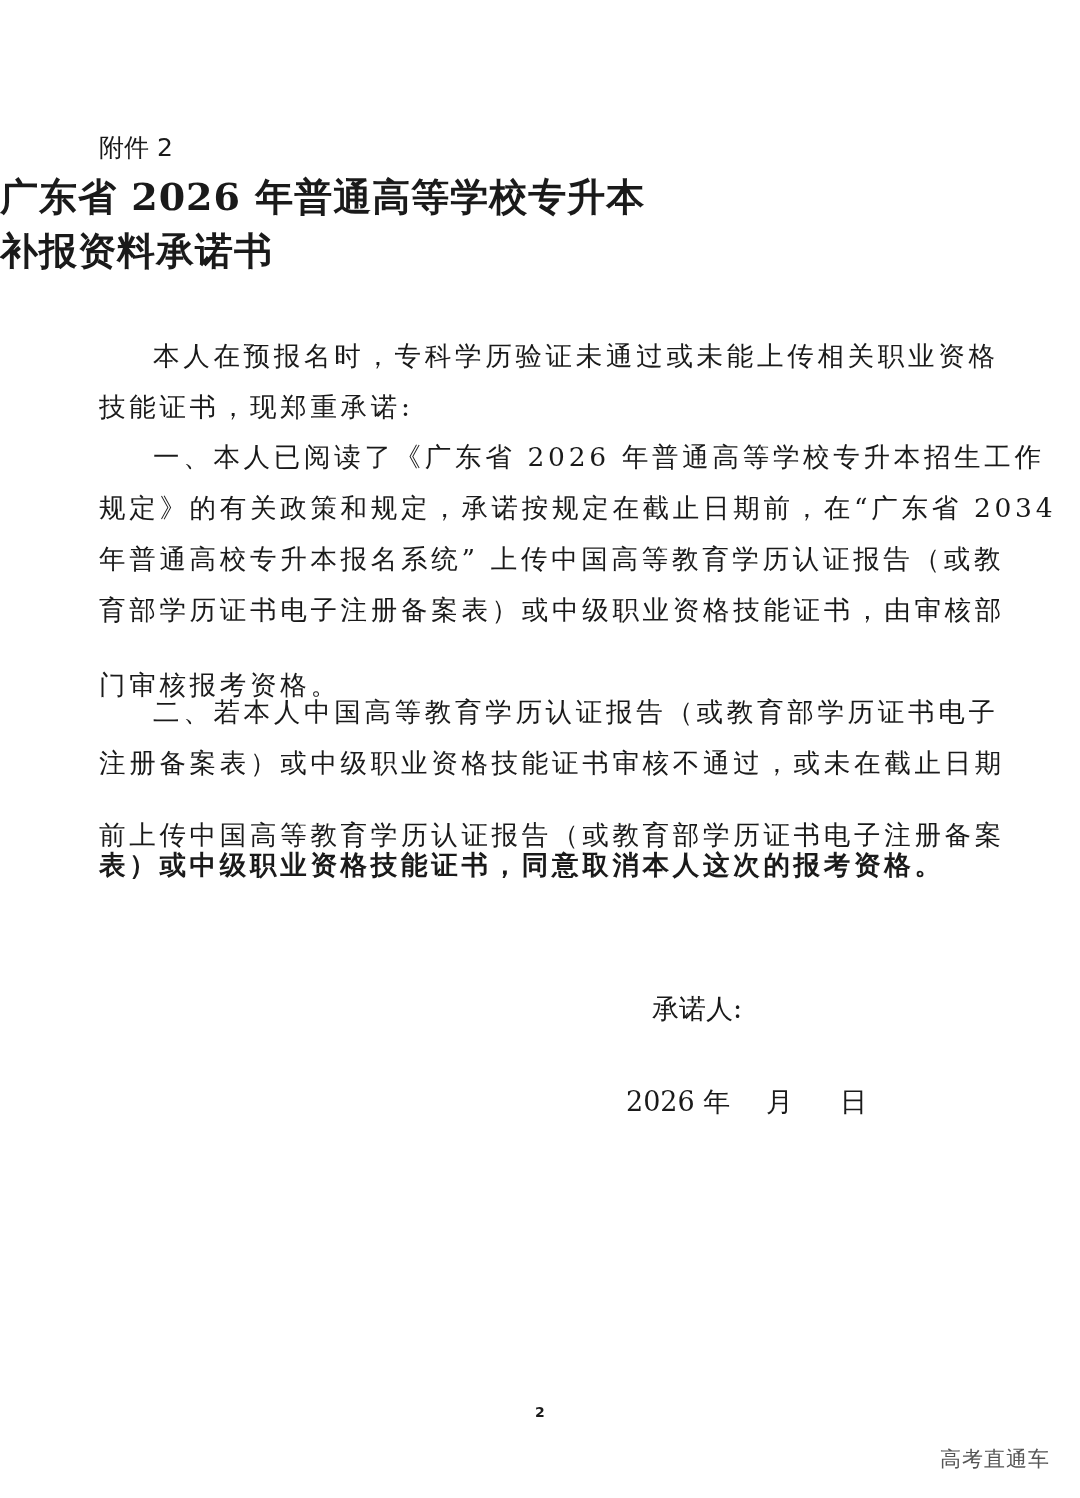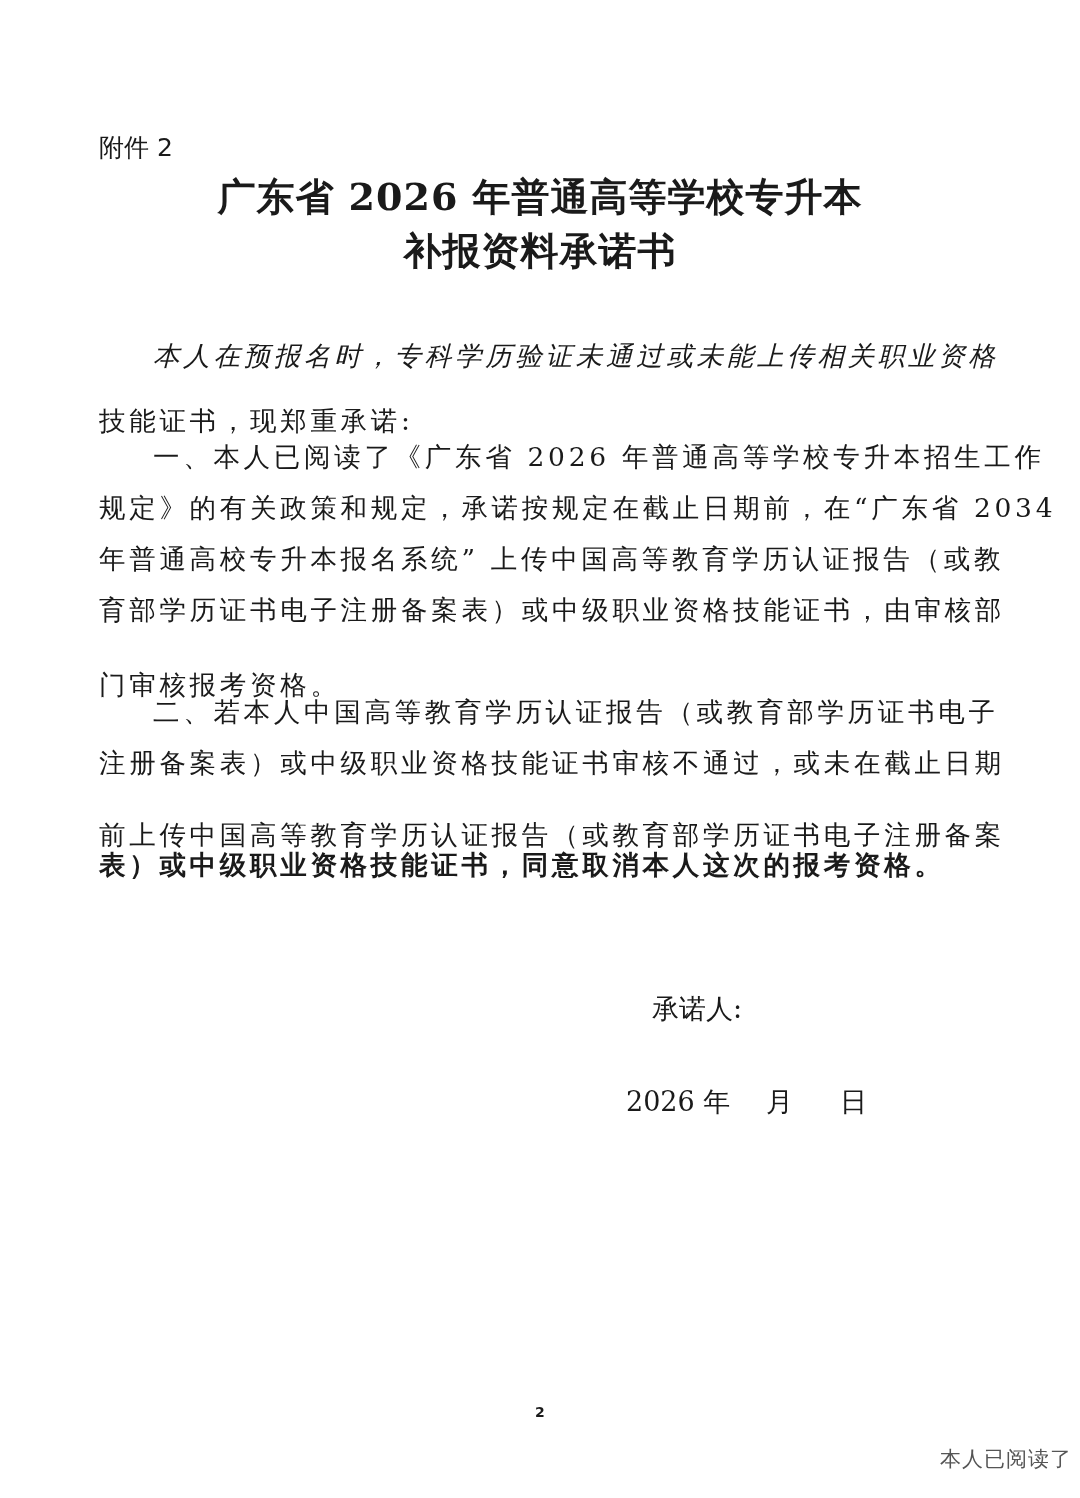--- a/index.html
+++ b/index.html
@@ -1,39 +1,39 @@
 <!DOCTYPE html>
 <html><head>
 <meta charset="utf-8">
 <style>
   html, body { margin: 0; padding: 0; background: #ffffff; }
   body { width: 1080px; height: 1498px; position: relative; overflow: hidden;
          font-family: "DejaVu Serif", "Liberation Serif", serif; color: #1a1a1a; }
   .abs { position: absolute; white-space: nowrap; }
   .attach { left: 99px; top: 131px; font-size: 25px; font-family: "DejaVu Sans", "Liberation Sans", sans-serif; }
-  .title { left: 0; width: 1080px; text-align: center; font-size: 38px; font-weight: bold; letter-spacing: 1px; }
+  .title { left: 0; width: 1080px; text-align: left; font-size: 38px; font-weight: bold; letter-spacing: 1px; }
   .t1 { top: 172px; }
   .t2 { top: 226px; }
   .line { font-size: 26.5px; letter-spacing: 3.7px; }
   .sig { font-size: 27px; }
   .pageno { left: 535px; top: 1404px; font-size: 14px; font-weight: bold; font-family: "DejaVu Sans", "Liberation Sans", sans-serif; }
   .watermark { left: 940px; top: 1445px; font-size: 21px; color: #555555; font-family: "DejaVu Sans", "Liberation Sans", sans-serif; letter-spacing: 1px; }
 </style>
 </head>
 <body>
 
 <div>
   <div class="abs attach">附件 2</div>
 
   <div class="abs title t1">广东省 2026 年普通高等学校专升本</div>
   <div class="abs title t2">补报资料承诺书</div>
 
   <div>
-    <div class="abs line" style="left:153px; top:338px;font-style:italic;">本人在预报名时，专科学历验证未通过或未能上传相关职业资格</div>
-    <div class="abs line" style="left:99px; top:389px;margin-top:14px;">技能证书，现郑重承诺:</div>
+    <div class="abs line" style="left:153px; top:338px;">本人在预报名时，专科学历验证未通过或未能上传相关职业资格</div>
+    <div class="abs line" style="left:99px; top:389px;">技能证书，现郑重承诺:</div>
   </div>
 
   <div>
     <div class="abs line" style="left:153px; top:439px;">一、本人已阅读了《广东省 2026 年普通高等学校专升本招生工作</div>
     <div class="abs line" style="left:99px; top:490px;">规定》的有关政策和规定，承诺按规定在截止日期前，在“广东省 2034</div>
     <div class="abs line" style="left:99px; top:541px;">年普通高校专升本报名系统” 上传中国高等教育学历认证报告（或教</div>
     <div class="abs line" style="left:99px; top:592px;">育部学历证书电子注册备案表）或中级职业资格技能证书，由审核部</div>
     <div class="abs line" style="left:99px; top:643px;margin-top:24px;">门审核报考资格。</div>
   </div>
 
@@ -47,13 +47,13 @@
   <div>
     <div class="abs sig" style="left:652px; top:991px;">承诺人:</div>
     <div class="abs sig" style="left:626px; top:1084px;">2026 年</div>
     <div class="abs sig" style="left:766px; top:1084px;">月</div>
     <div class="abs sig" style="left:840px; top:1084px;">日</div>
   </div>
 
   <div class="abs pageno">2</div>
 </div>
 
-<div class="abs watermark">本人已阅读了</div>
+<div class="abs watermark">高考直通车</div>
 
 </body></html>

